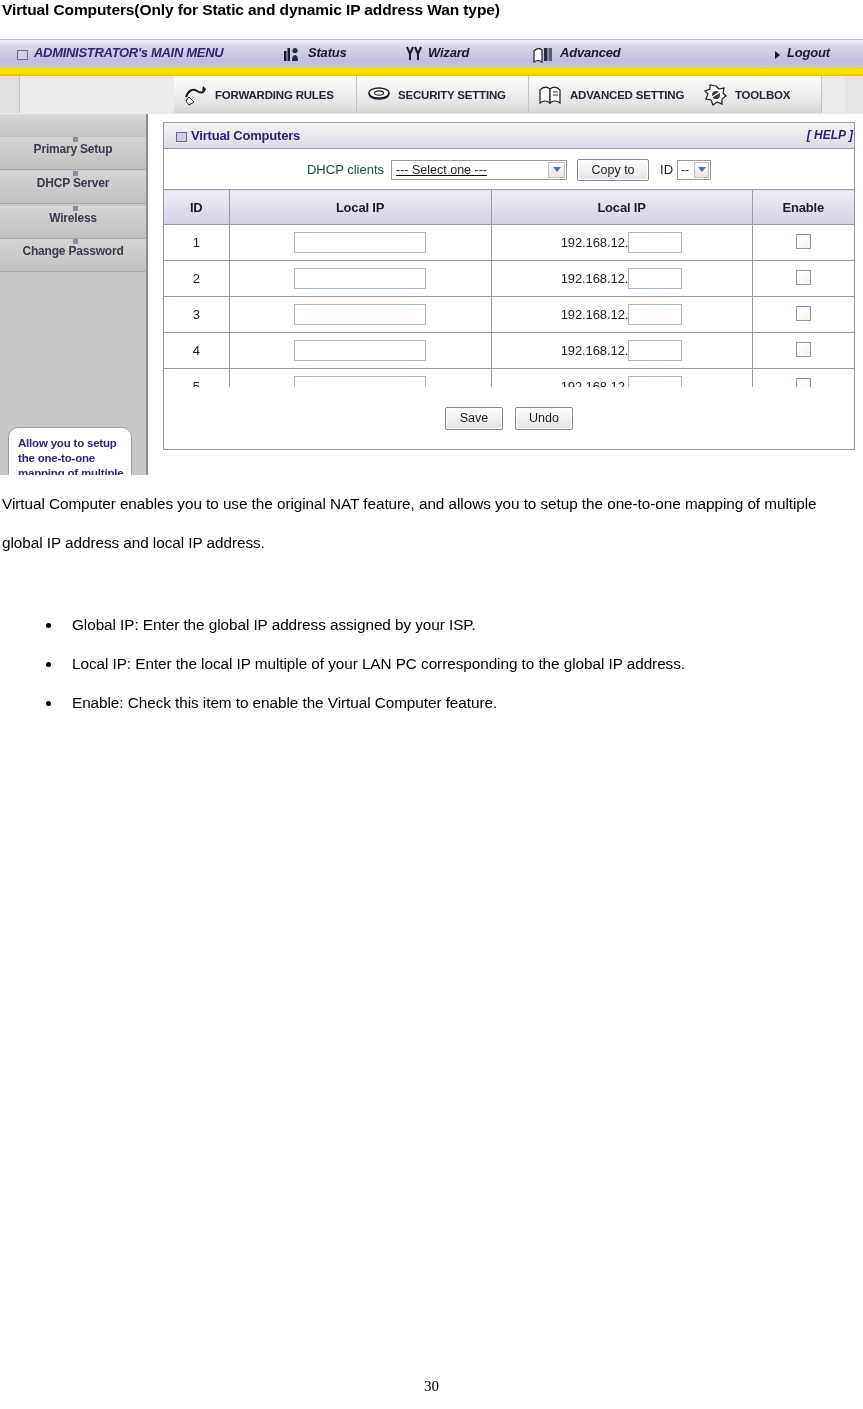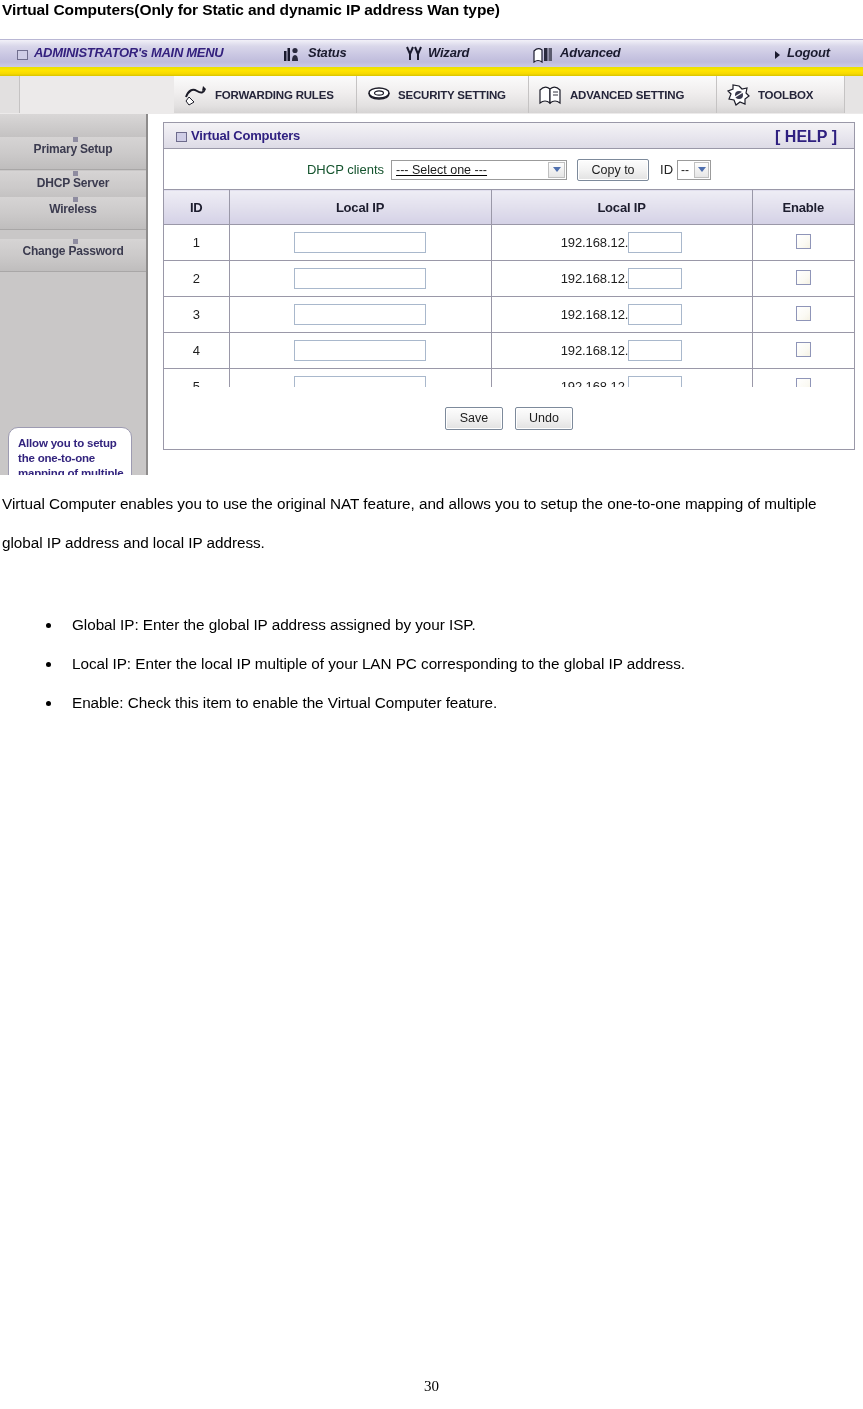--- a/index.html
+++ b/index.html
@@ -202,23 +202,23 @@
     position: absolute; left: 12px; top: 9px;
     width: 9px; height: 8px;
     background: #cfcde6; border: 1px solid #6d6b8c;
   }
   .panel-title {
     position: absolute; left: 27px; top: 5px;
     font-size: 13px; font-weight: bold; color: #2f2080;
     letter-spacing: -0.2px; white-space: nowrap;
   }
   .panel-help {
-    position: absolute; right: 17px; top: 5px;
-    font-size: 16px; font-weight: bold; color: #2f2080;
-    letter-spacing: 0px; white-space: nowrap;
+    position: absolute; right: 1px; top: 5px;
+    font-size: 12px; font-weight: bold; color: #2f2080;
+    letter-spacing: 0px; white-space: nowrap; font-style: italic;
   }
 
   
   .dhcp-row {
     position: absolute; left: 0; top: 27px;
     width: 690px; height: 39px;
     background: #ffffff;
     display: flex; align-items: center; justify-content: center;
   }
   .dhcp-label {
@@ -441,21 +441,21 @@
 
     <div class="tab" style="left:529px; width:188px;">
       <svg class="tab-ico" viewBox="0 0 26 24">
         <path d="M2 7 Q7 2 12 6 L12 20 Q7 16 2 20 Z" fill="#ffffff" stroke="#1c1c28" stroke-width="1.2"></path>
         <path d="M12 6 Q17 2 22 7 L22 20 Q17 16 12 20 Z" fill="#ffffff" stroke="#1c1c28" stroke-width="1.2"></path>
         <path d="M15 9 L20 9 M15 12 L20 12" stroke="#1c1c28" stroke-width="0.9"></path>
       </svg>
       <span class="tab-label">ADVANCED SETTING</span>
     </div>
 
-    <div class="tab" style="left:717px; width:128px;">
+    <div class="tab" style="left:694px; width:128px;">
       <svg class="tab-ico" viewBox="0 0 26 24">
         <path d="M13 3 L16 6 L21 5 L20 10 L23 13 L19 16 L19 21 L14 19 L10 22 L8 17 L3 16 L5 11 L2 8 L7 6 L7 2 Z" fill="#ffffff" stroke="#1c1c28" stroke-width="1.2"></path>
         <circle cx="13" cy="12" r="4" fill="#3a3a4e"></circle>
         <path d="M9 14 L17 9" stroke="#ffffff" stroke-width="1.4"></path>
       </svg>
       <span class="tab-label">TOOLBOX</span>
     </div>
 
     <div class="tab-gutter-right"></div>
   </div>
@@ -467,21 +467,21 @@
       <div class="side-filler"></div>
 
       <div class="side-item" style="top:23px;">
         <span class="side-bullet"></span>
         <span class="side-label">Primary Setup</span>
       </div>
       <div class="side-item" style="top:57px;">
         <span class="side-bullet"></span>
         <span class="side-label">DHCP Server</span>
       </div>
-      <div class="side-item" style="top:83px;align-items:center;">
+      <div class="side-item" style="top:92px;align-items:center;">
         <span class="side-bullet"></span>
         <span class="side-label">Wireless</span>
       </div>
       <div class="side-item" style="top:125px;">
         <span class="side-bullet"></span>
         <span class="side-label">Change Password</span>
       </div>
 
       <div class="hint-box">
         <div class="hint-text">Allow you to setup the one-to-one mapping of multiple global IP address and local IP address.</div>

